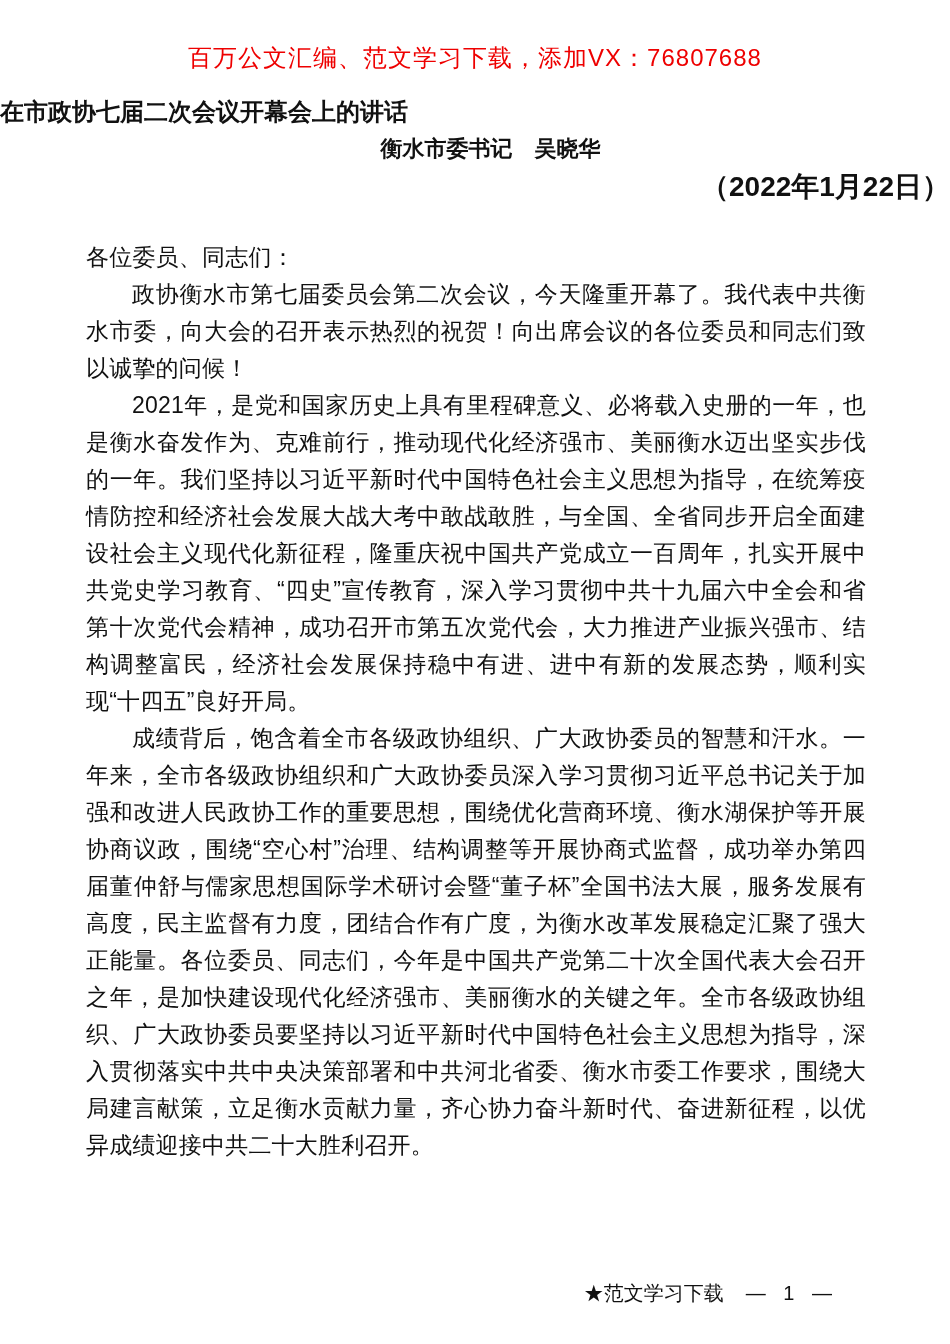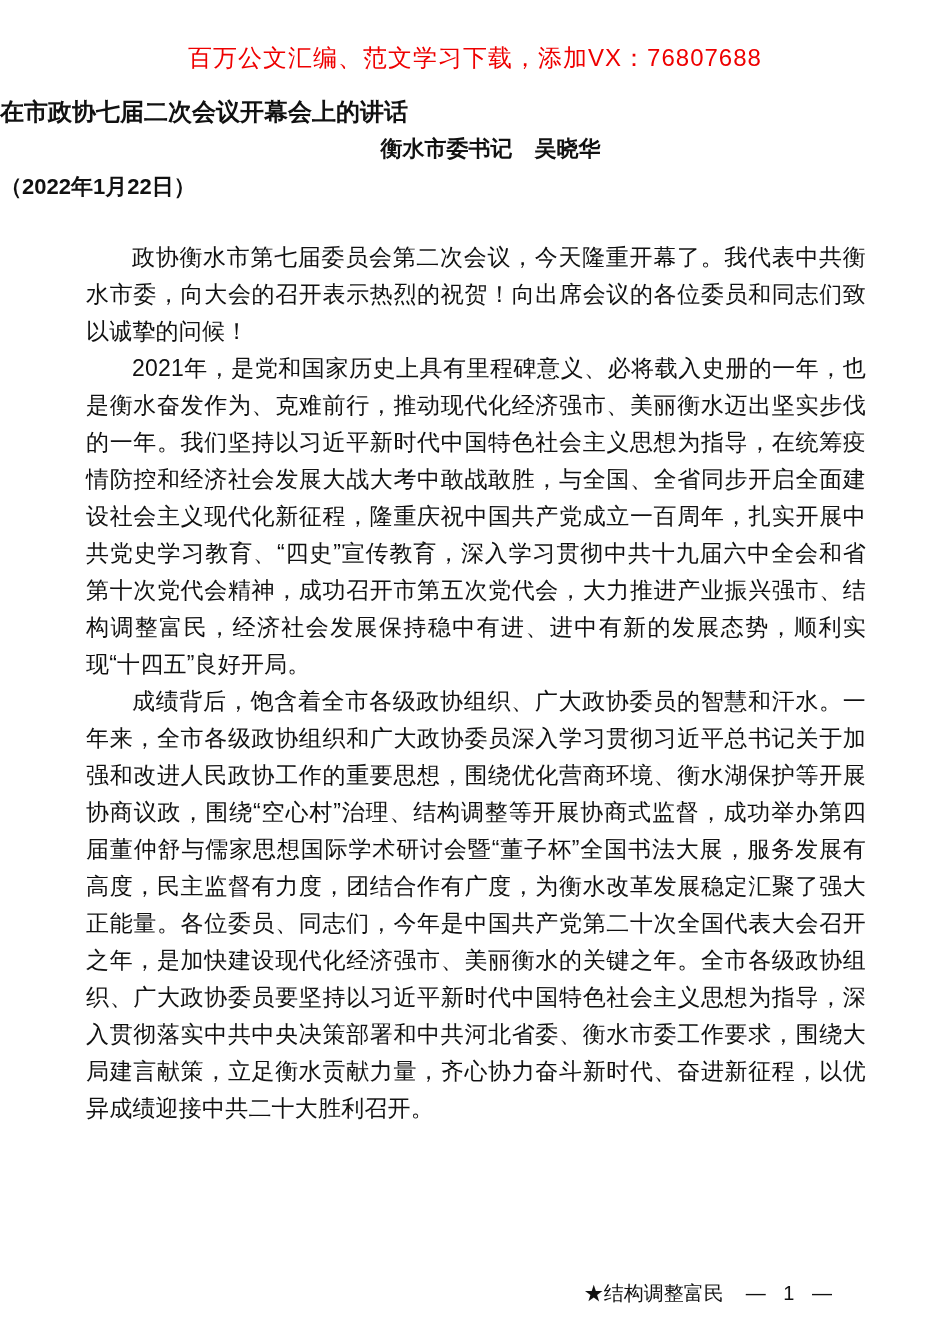--- a/index.html
+++ b/index.html
@@ -35,22 +35,22 @@
   .author {
     margin-top: 8px;
     text-align: center;
     font-size: 22px;
     line-height: 28px;
     font-weight: bold;
     padding-left: 31px;
   }
   .date {
     margin-top: 10px;
-    text-align: left;
-    font-size: 22px;
+    text-align: right;
+    font-size: 28px;
     line-height: 28px;
     font-weight: bold;
   }
   .content {
     margin: 38px 84px 0 86px;
     font-size: 23px;
     line-height: 37px;
     text-align: justify;
     text-justify: inter-character;
     letter-spacing: 0.2px;
@@ -91,22 +91,23 @@
     <span>百万公文汇编、范文学习下载，添加VX：76807688</span>
   </div>
 
   <h1 class="title">在市政协七届二次会议开幕会上的讲话</h1>
 
   <div class="author">衡水市委书记　吴晓华</div>
 
   <div class="date">（2022年1月22日）</div>
 
   <div class="content">
+    <p class="salutation">各位委员、同志们：</p>
     <p class="para">政协衡水市第七届委员会第二次会议，今天隆重开幕了。我代表中共衡水市委，向大会的召开表示热烈的祝贺！向出席会议的各位委员和同志们致以诚挚的问候！</p>
     <p class="para">2021年，是党和国家历史上具有里程碑意义、必将载入史册的一年，也是衡水奋发作为、克难前行，推动现代化经济强市、美丽衡水迈出坚实步伐的一年。我们坚持以习近平新时代中国特色社会主义思想为指导，在统筹疫情防控和经济社会发展大战大考中敢战敢胜，与全国、全省同步开启全面建设社会主义现代化新征程，隆重庆祝中国共产党成立一百周年，扎实开展中共党史学习教育、“四史”宣传教育，深入学习贯彻中共十九届六中全会和省第十次党代会精神，成功召开市第五次党代会，大力推进产业振兴强市、结构调整富民，经济社会发展保持稳中有进、进中有新的发展态势，顺利实现“十四五”良好开局。</p>
     <p class="para">成绩背后，饱含着全市各级政协组织、广大政协委员的智慧和汗水。一年来，全市各级政协组织和广大政协委员深入学习贯彻习近平总书记关于加强和改进人民政协工作的重要思想，围绕优化营商环境、衡水湖保护等开展协商议政，围绕“空心村”治理、结构调整等开展协商式监督，成功举办第四届董仲舒与儒家思想国际学术研讨会暨“董子杯”全国书法大展，服务发展有高度，民主监督有力度，团结合作有广度，为衡水改革发展稳定汇聚了强大正能量。各位委员、同志们，今年是中国共产党第二十次全国代表大会召开之年，是加快建设现代化经济强市、美丽衡水的关键之年。全市各级政协组织、广大政协委员要坚持以习近平新时代中国特色社会主义思想为指导，深入贯彻落实中共中央决策部署和中共河北省委、衡水市委工作要求，围绕大局建言献策，立足衡水贡献力量，齐心协力奋斗新时代、奋进新征程，以优异成绩迎接中共二十大胜利召开。</p>
   </div>
 
   <div class="footer">
-    <span>★结构调整富民</span><span class="pagenum">— 1 —</span>
+    <span>★范文学习下载</span><span class="pagenum">— 1 —</span>
   </div>
 
 </div>
 
 </body></html>

